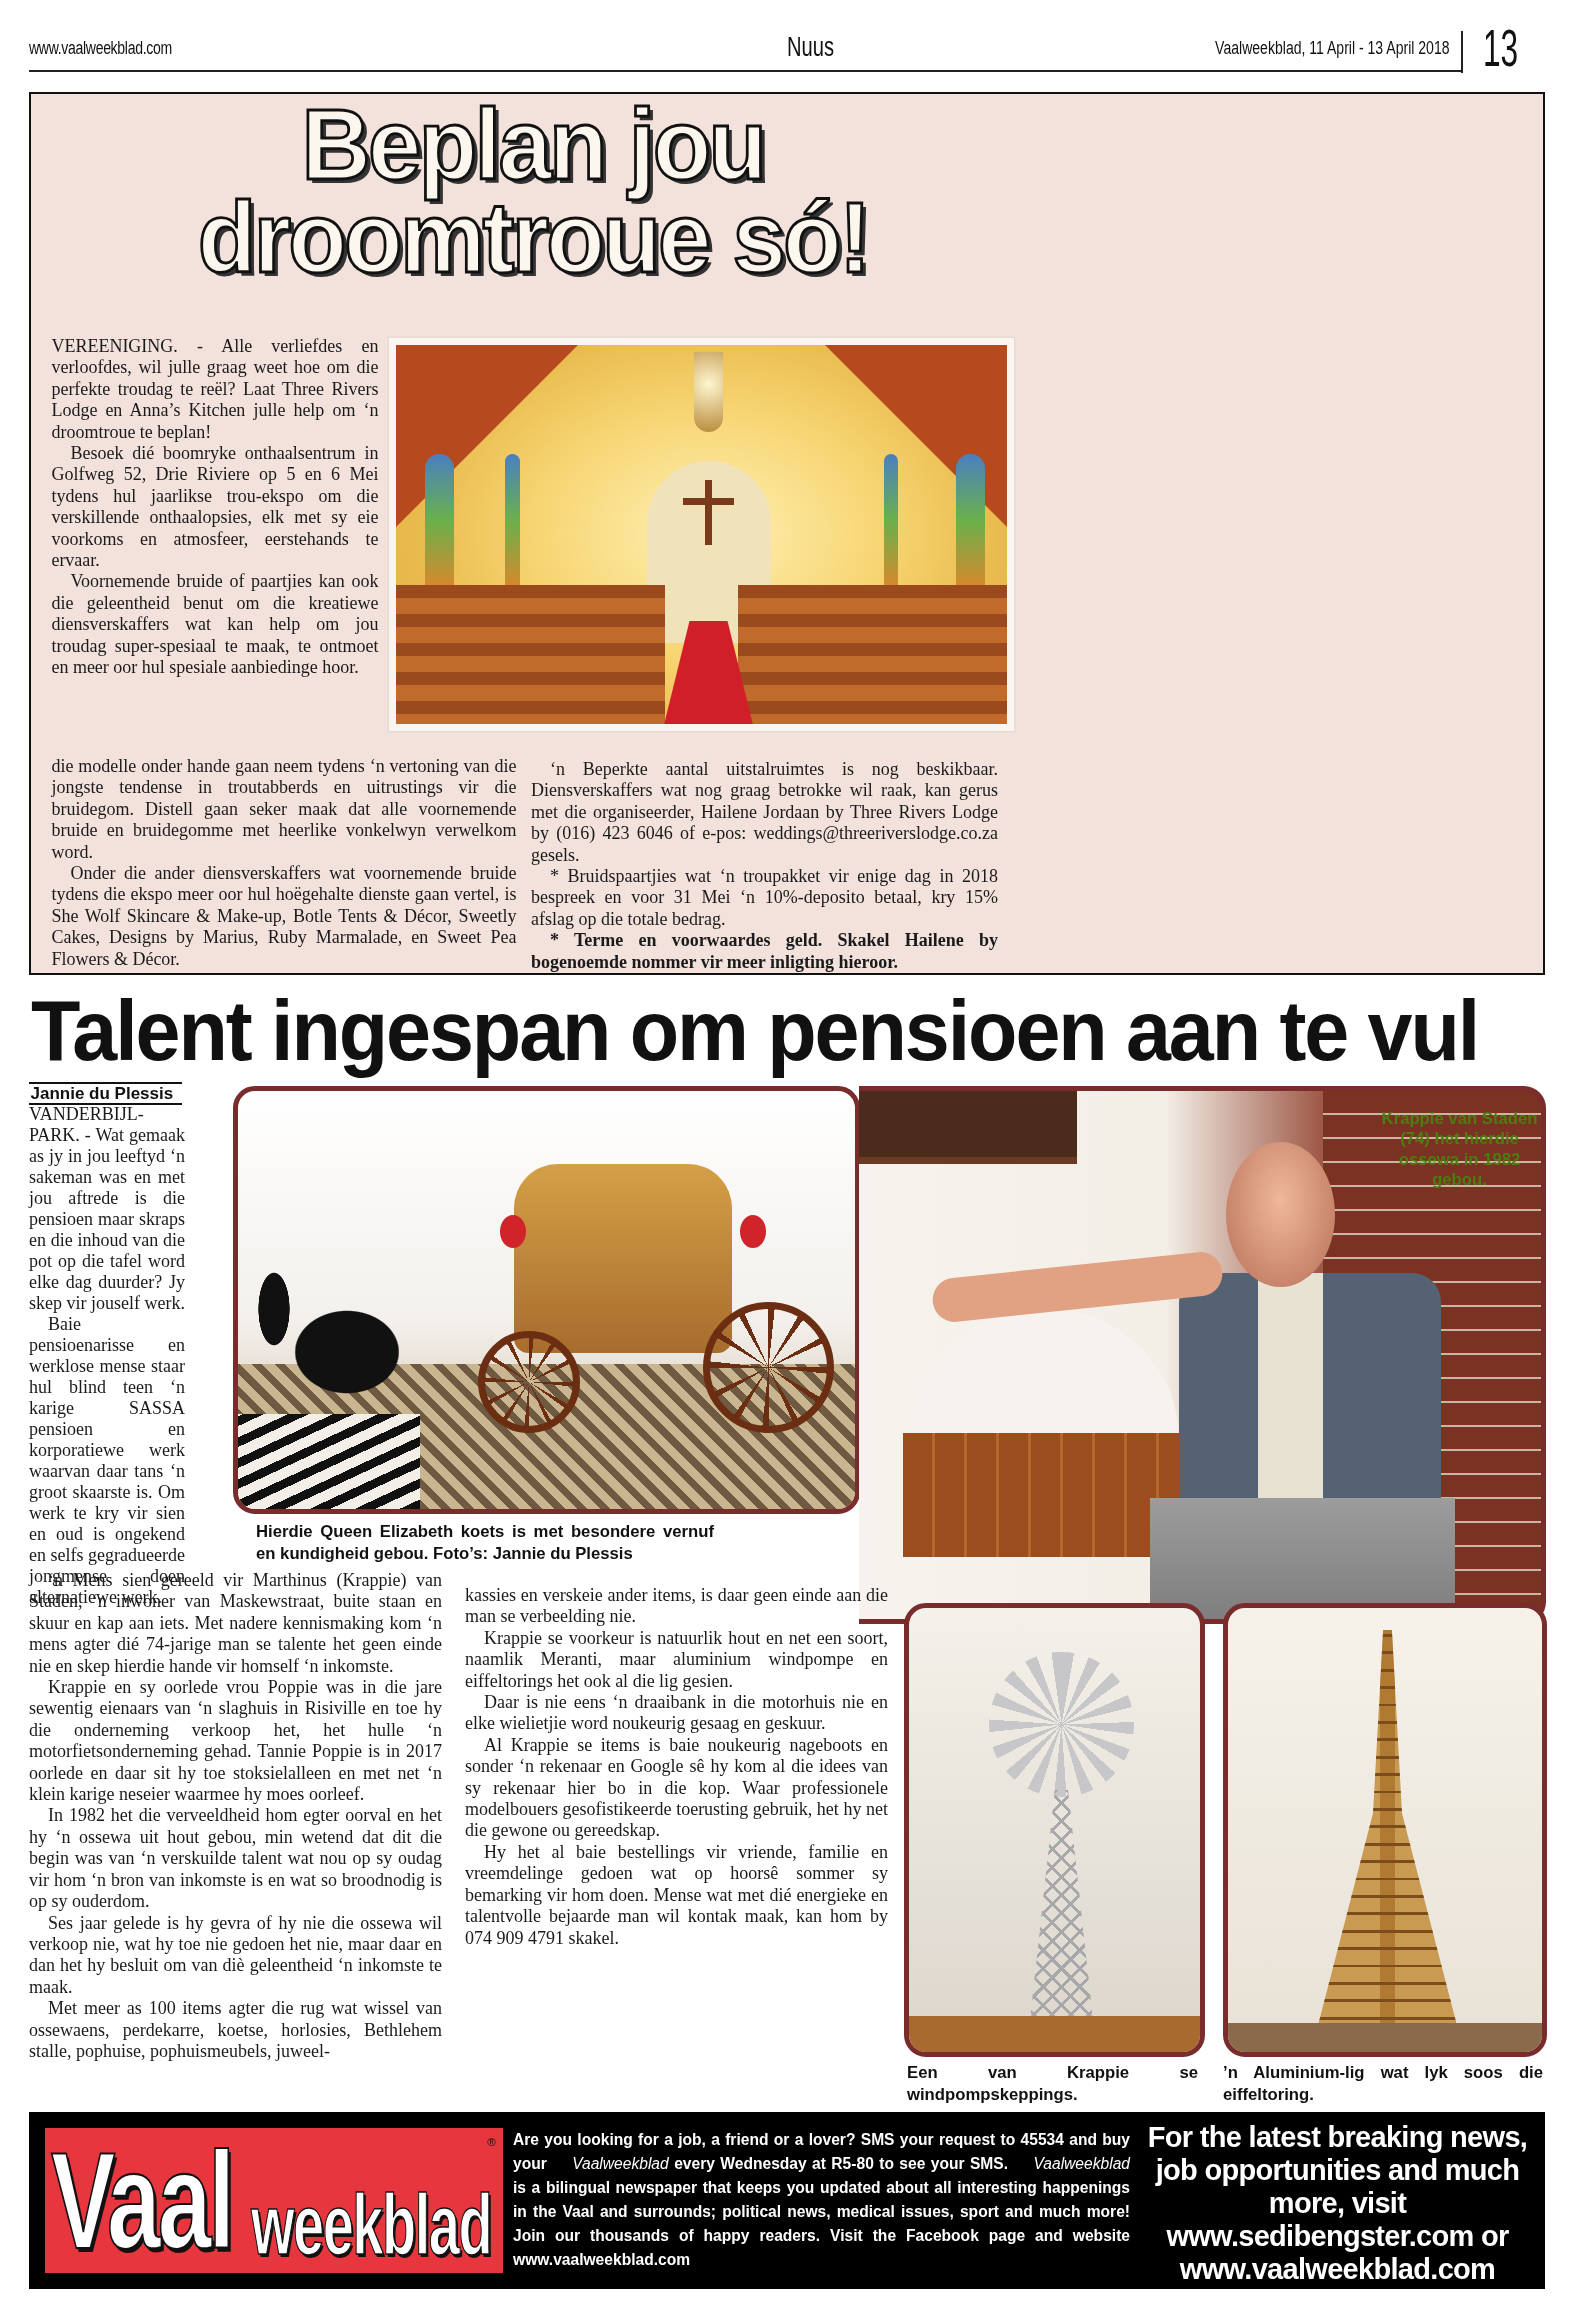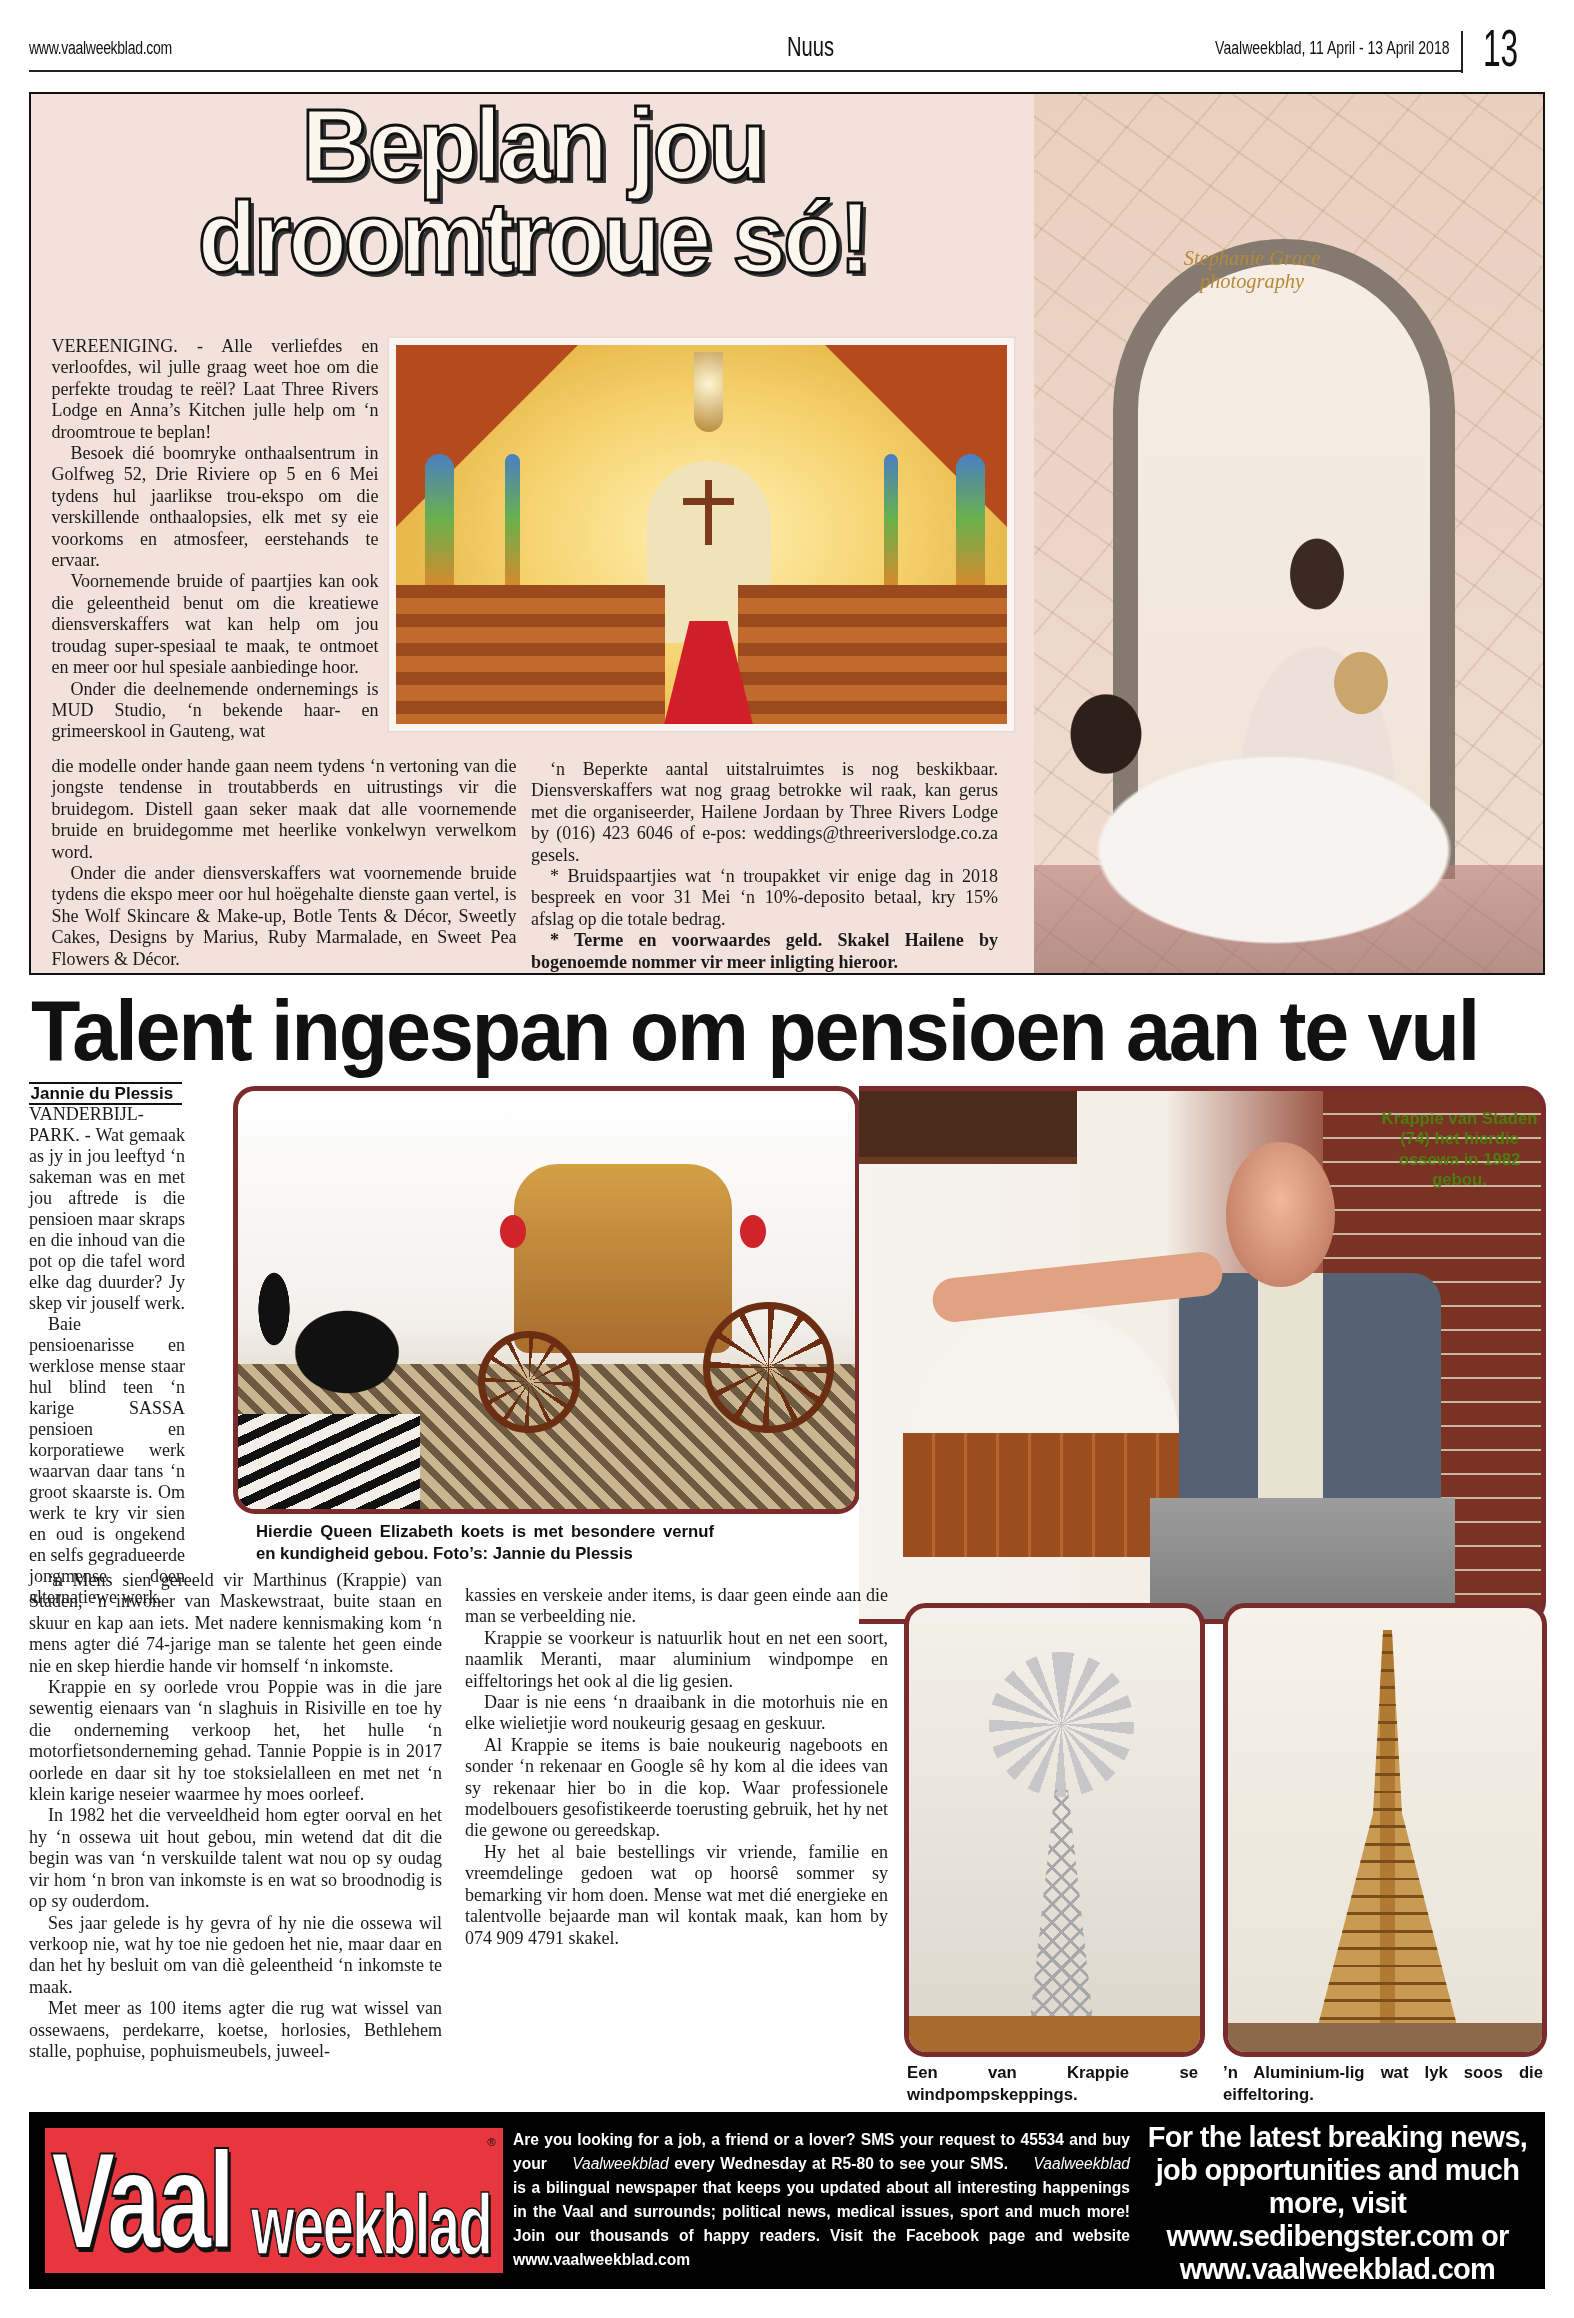--- a/index.html
+++ b/index.html
@@ -110,28 +110,20 @@
 <body>
 
 <div class="hdr-url">www.vaalweekblad.com</div>
 <div class="hdr-section">Nuus</div>
 <div class="hdr-date">Vaalweekblad, 11 April - 13 April 2018</div>
 <div class="hdr-rule"></div>
 <div class="hdr-vrule"></div>
 <div class="hdr-page">13</div>
 
 <div class="feature">
-  <div class="feature-photo-right">
-    <div class="stones"></div>
-    <div class="arch"></div>
-    <div class="watermark">Stephanie Grace photography</div>
-    <div class="bride1"></div>
-    <div class="sofa"></div>
-    <div class="bride2"></div>
-  </div>
 
   <div class="feature-headline">
     <div>Beplan jou</div>
     <div>droomtroue só!</div>
   </div>
 
   <div class="chapel">
     <div class="walls"></div>
     <div class="ceiling-l"></div>
     <div class="ceiling-r"></div>
@@ -145,21 +137,20 @@
     <div class="cross-h"></div>
     <div class="pews-l"></div>
     <div class="pews-r"></div>
     <div class="aisle"></div>
   </div>
 
   <div class="col w-col1">
     <p class="first">VEREENIGING. - Alle verliefdes en verloofdes, wil julle graag weet hoe om die perfekte troudag te reël? Laat Three Rivers Lodge en Anna’s Kitchen julle help om ‘n droomtroue te beplan!</p>
     <p>Besoek dié boomryke onthaalsentrum in Golfweg 52, Drie Riviere op 5 en 6 Mei tydens hul jaarlikse trou-ekspo om die verskillende onthaalopsies, elk met sy eie voorkoms en atmosfeer, eerstehands te ervaar.</p>
     <p>Voornemende bruide of paartjies kan ook die geleentheid benut om die kreatiewe diensverskaffers wat kan help om jou troudag super-spesiaal te maak, te ontmoet en meer oor hul spesiale aanbiedinge hoor.</p>
-    <p>Onder die deelnemende ondernemings is MUD Studio, ‘n bekende haar- en grimeerskool in Gauteng, wat</p>
   </div>
   <div class="col w-col1b">
     <p class="first">die modelle onder hande gaan neem tydens ‘n vertoning van die jongste tendense in troutabberds en uitrustings vir die bruidegom. Distell gaan seker maak dat alle voornemende bruide en bruidegomme met heerlike vonkelwyn verwelkom word.</p>
     <p>Onder die ander diensverskaffers wat voornemende bruide tydens die ekspo meer oor hul hoëgehalte dienste gaan vertel, is She Wolf Skincare &amp; Make-up, Botle Tents &amp; Décor, Sweetly Cakes, Designs by Marius, Ruby Marmalade, en Sweet Pea Flowers &amp; Décor.</p>
   </div>
   <div class="col w-col2">
     <p>‘n Beperkte aantal uitstalruimtes is nog beskikbaar. Diensverskaffers wat nog graag betrokke wil raak, kan gerus met die organiseerder, Hailene Jordaan by Three Rivers Lodge by (016) 423 6046 of e-pos: weddings@threeriverslodge.co.za gesels.</p>
     <p>* Bruidspaartjies wat ‘n troupakket vir enige dag in 2018 bespreek en voor 31 Mei ‘n 10%-deposito betaal, kry 15% afslag op die totale bedrag.</p>
     <p class="bold">* Terme en voorwaardes geld. Skakel Hailene by bogenoemde nommer vir meer inligting hieroor.</p>
   </div>

